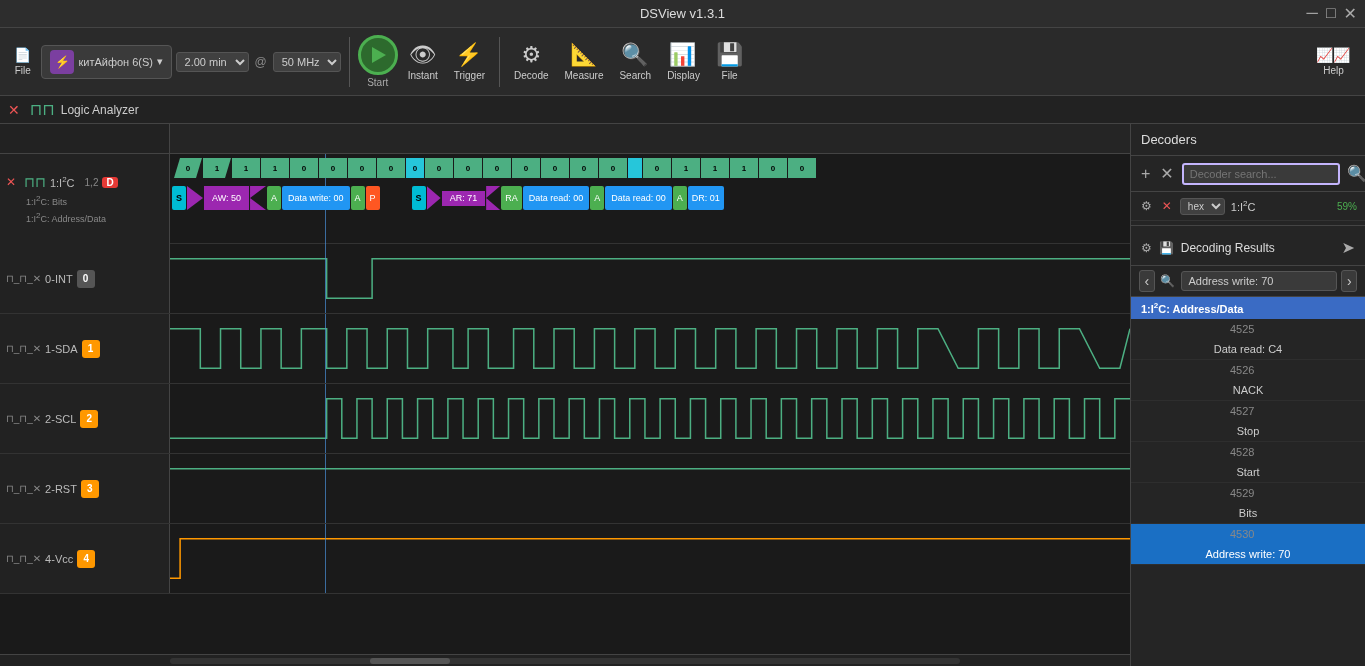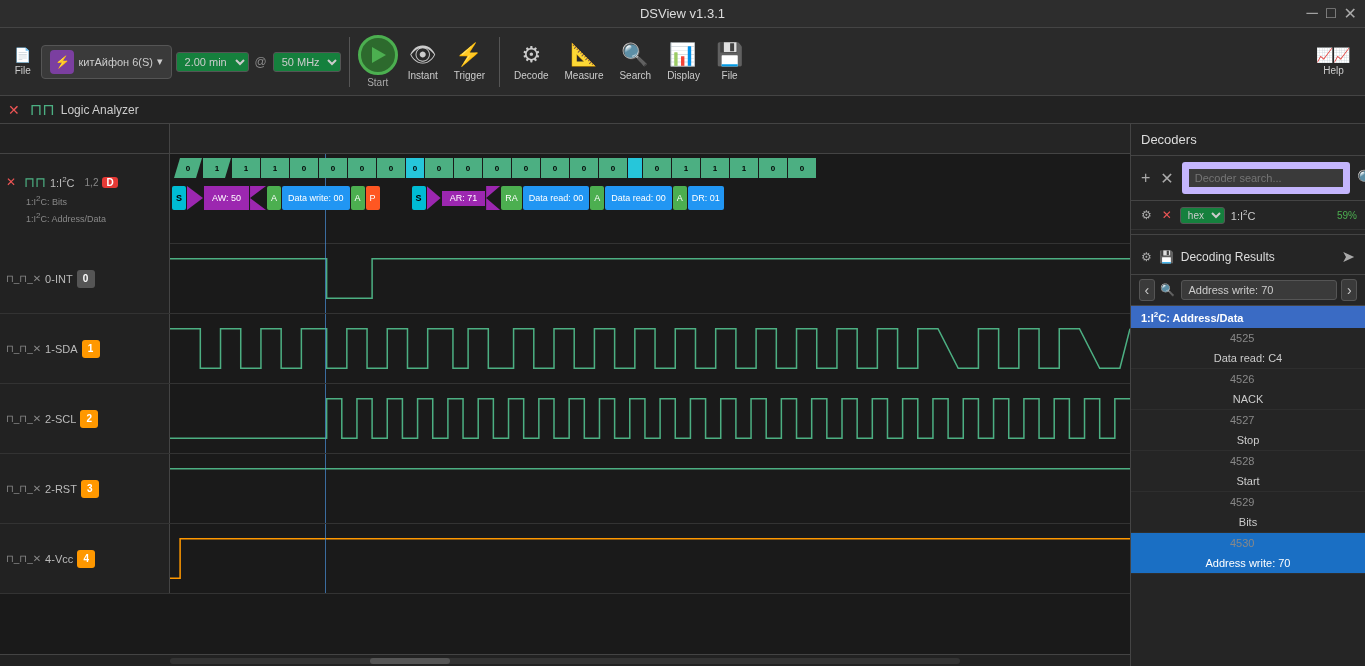--- a/index.html
+++ b/index.html
@@ -98,21 +98,21 @@
       display: flex;
       flex-direction: column;
       gap: 4px;
     }
     .sample-row {
       display: flex;
       align-items: center;
       gap: 4px;
     }
     select, input {
-      background: #15803d;
+      background: #404040;
       border: 1px solid #555;
       color: #ccc;
       border-radius: 3px;
       padding: 2px 4px;
       font-size: 11px;
     }
     .start-btn {
       background: transparent;
       border: none;
       cursor: pointer;
@@ -256,21 +256,21 @@
       border: none;
       color: #aaa;
       cursor: pointer;
       font-size: 16px;
       padding: 2px;
       border-radius: 3px;
     }
     .search-box {
       flex: 1;
       background: #3a3a3a;
-      border: 7px solid #c4b5fd;
+      border: 2px solid #c4b5fd;
       border-radius: 3px;
       padding: 3px 6px;
       color: #ccc;
       font-size: 11px;
     }
     .decoder-entry {
       display: flex;
       align-items: center;
       padding: 5px 8px;
       gap: 6px;

